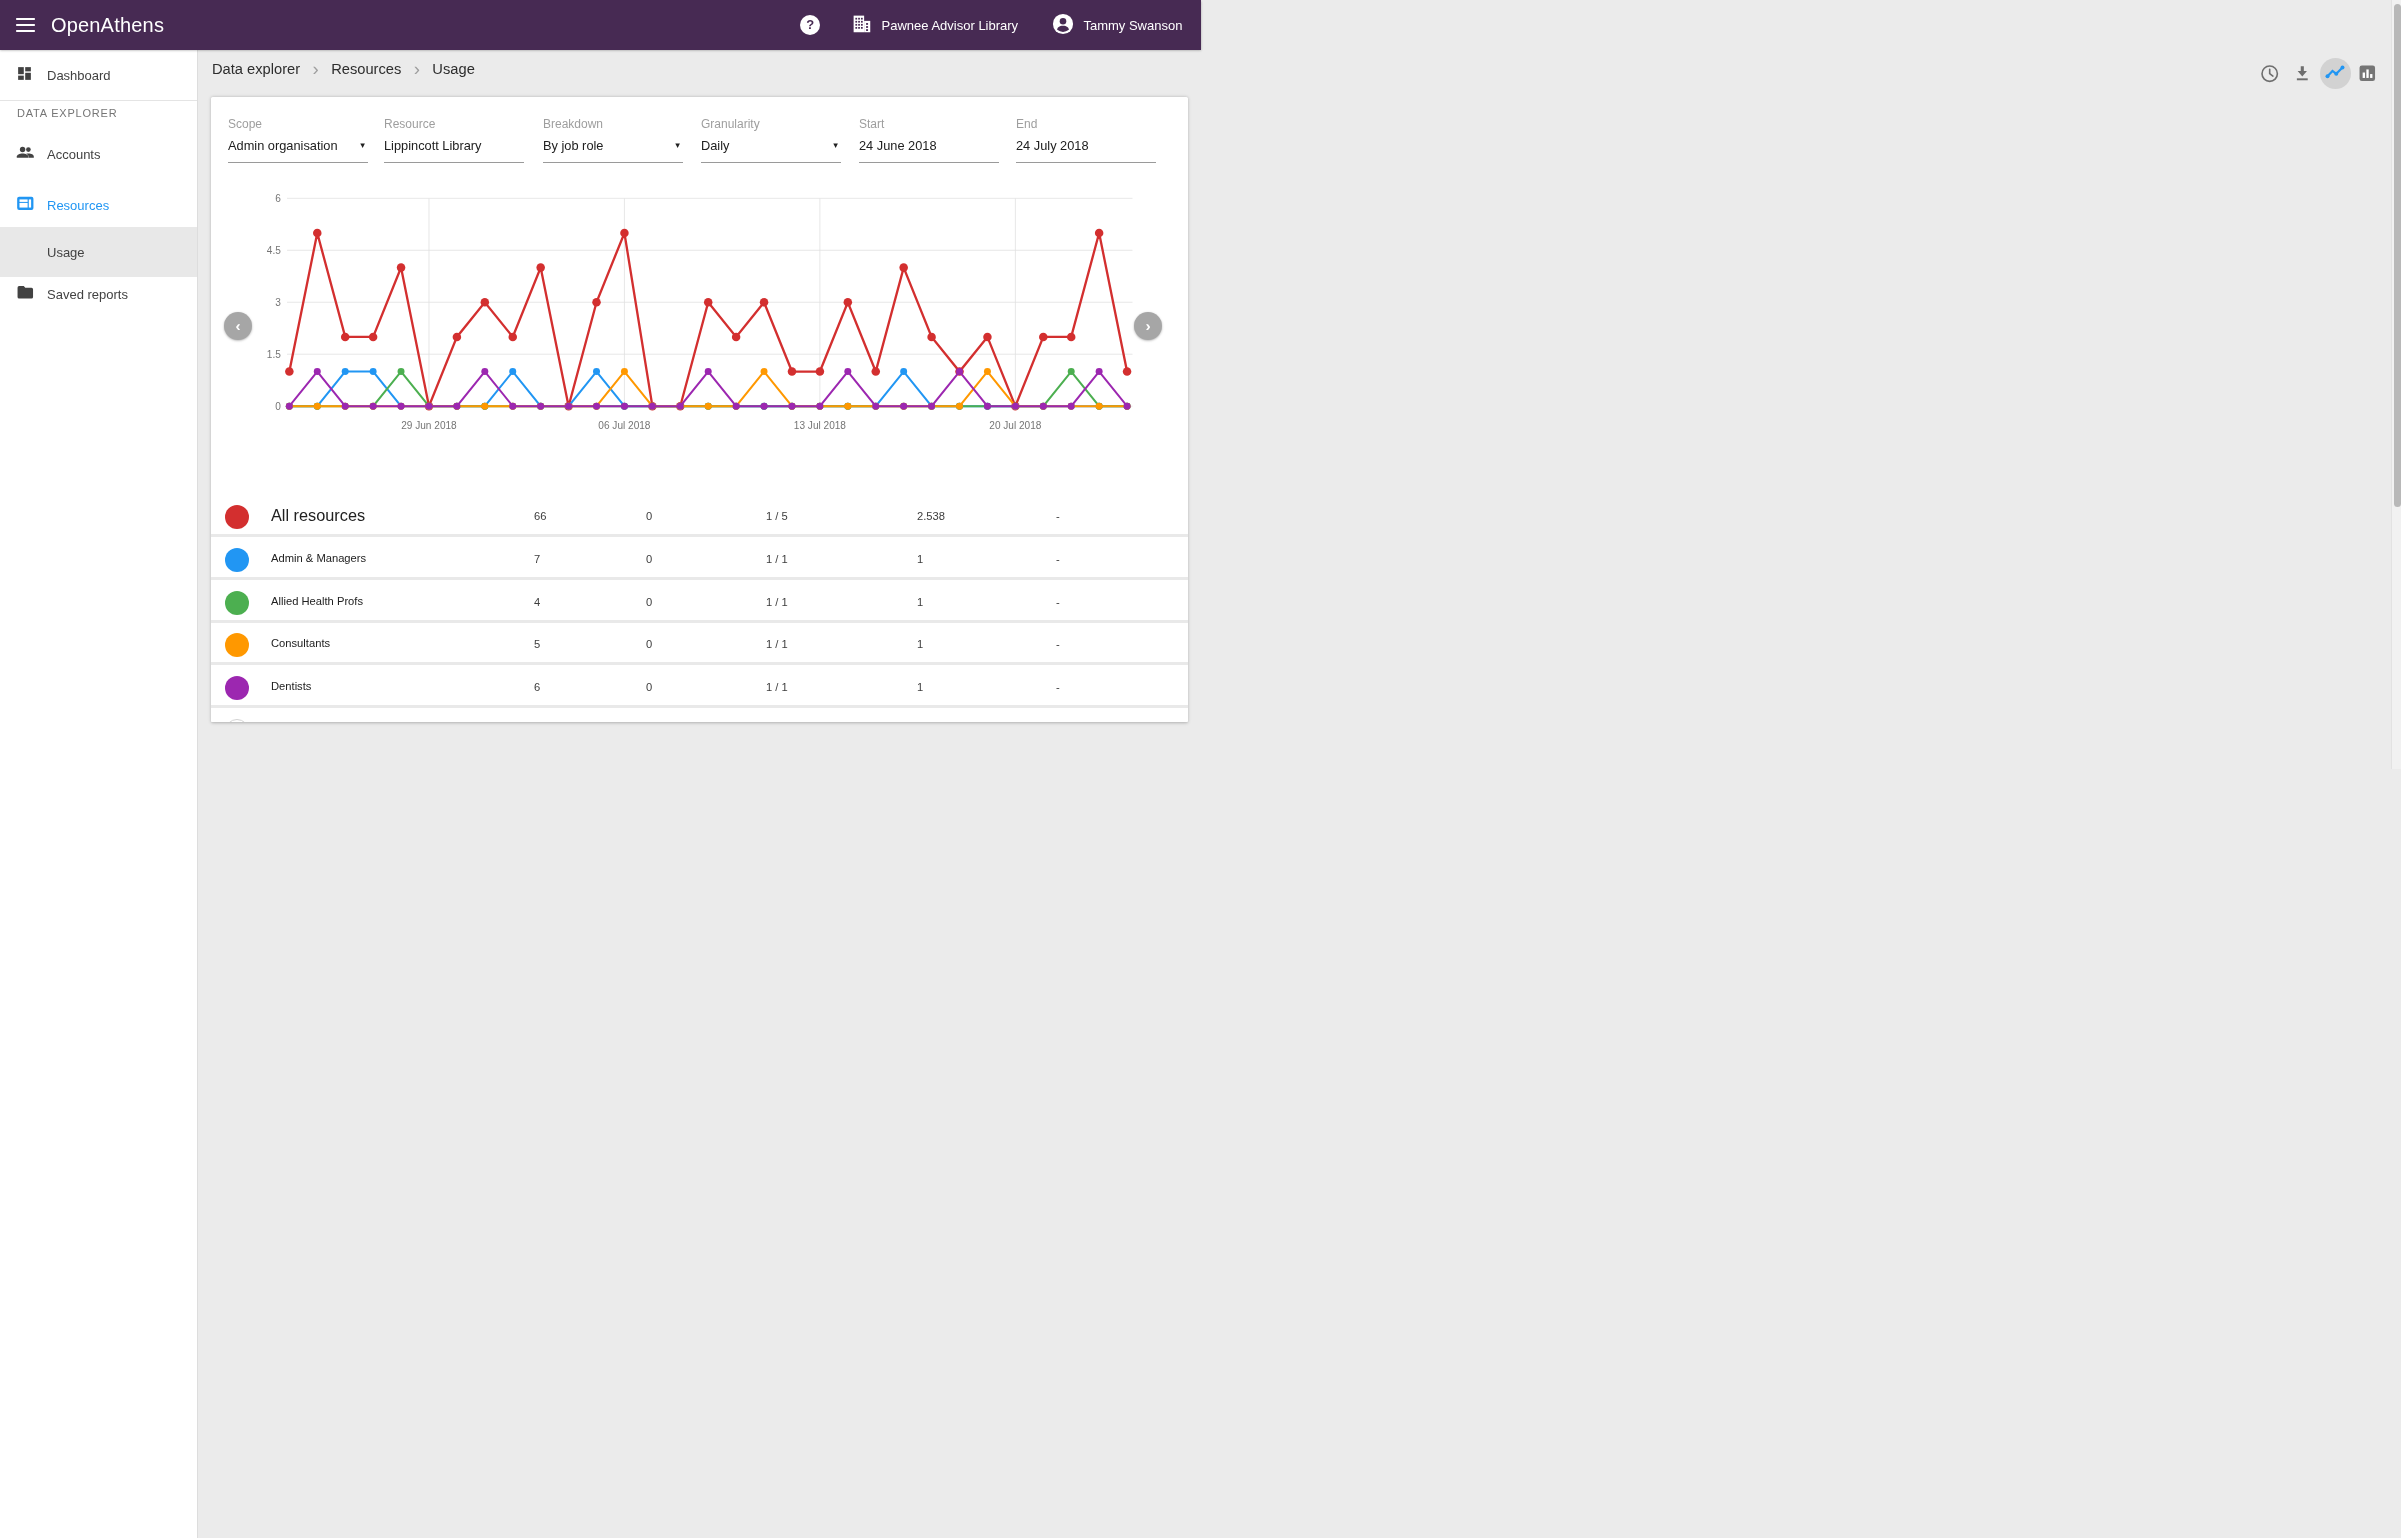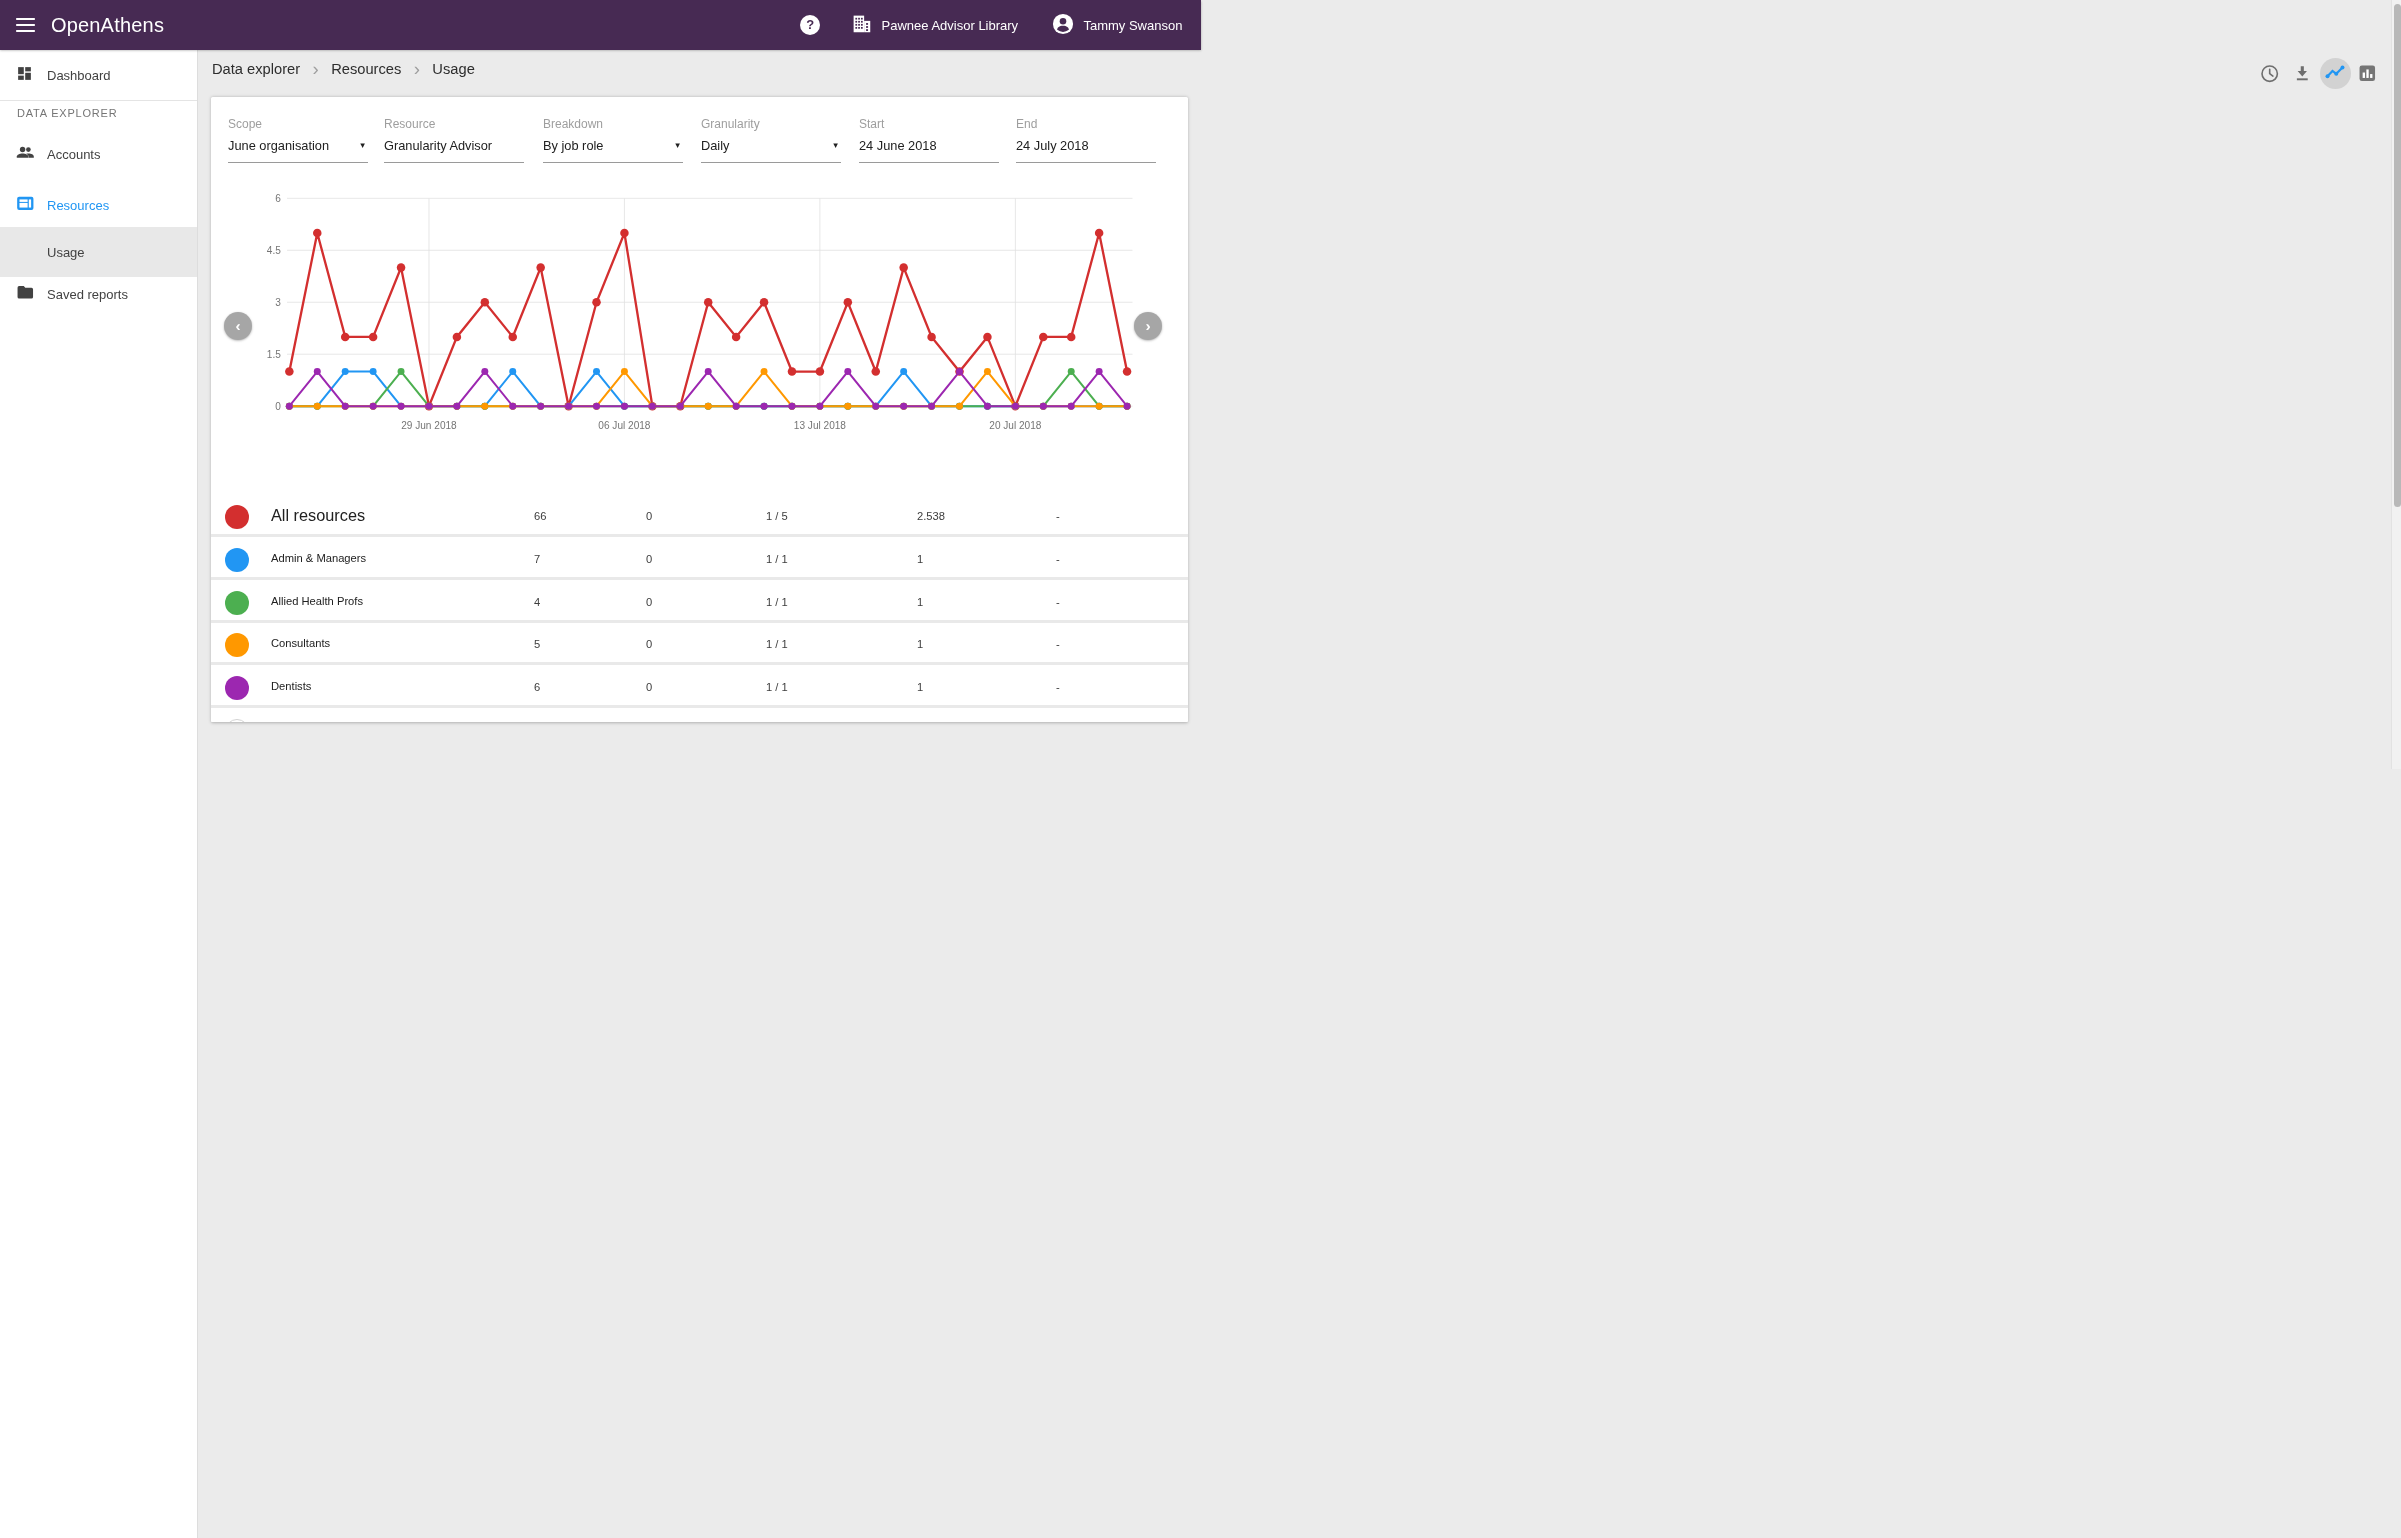--- a/index.html
+++ b/index.html
@@ -234,26 +234,26 @@
         <rect x="10.8" y="7" width="3" height="11" fill="#fff"></rect>
         <rect x="15.6" y="13" width="3" height="5" fill="#fff"></rect>
       </svg>
     </div>
   </div>
 
   <div class="card">
 
     <div class="field f0">
       <div class="flabel">Scope</div>
-      <div class="fvalue"><span>June organisation</span>
+      <div class="fvalue"><span>Admin organisation</span>
         <span class="caret">▼</span></div>
     </div>
     <div class="field f1">
       <div class="flabel">Resource</div>
-      <div class="fvalue"><span>Granularity Advisor</span></div>
+      <div class="fvalue"><span>Lippincott Library</span></div>
     </div>
     <div class="field f2">
       <div class="flabel">Breakdown</div>
       <div class="fvalue"><span>By job role</span>
         <span class="caret">▼</span></div>
     </div>
     <div class="field f3">
       <div class="flabel">Granularity</div>
       <div class="fvalue"><span>Daily</span>
         <span class="caret">▼</span></div>

